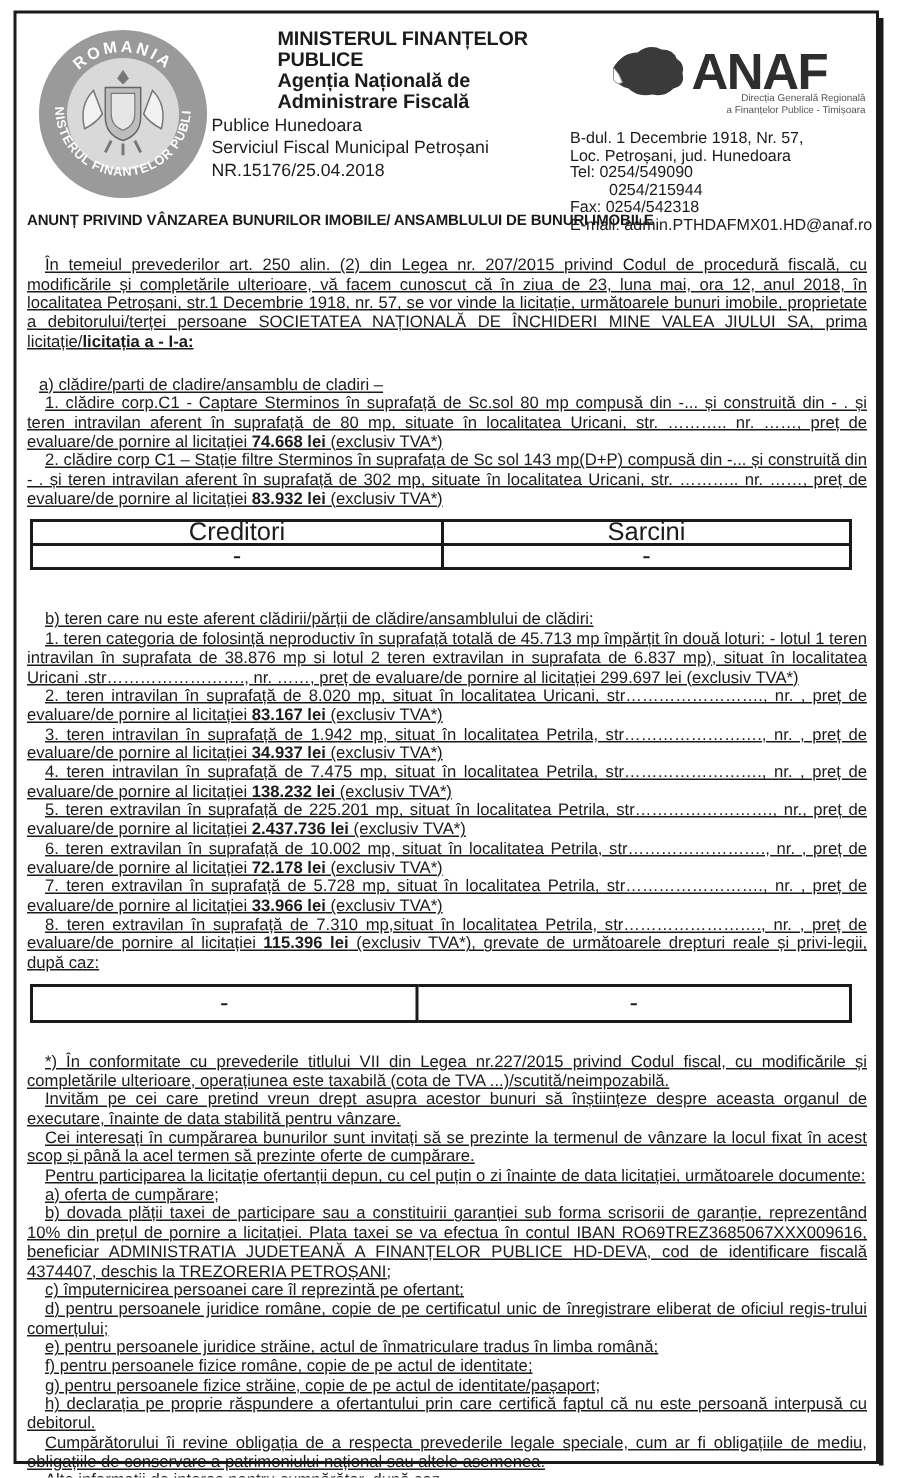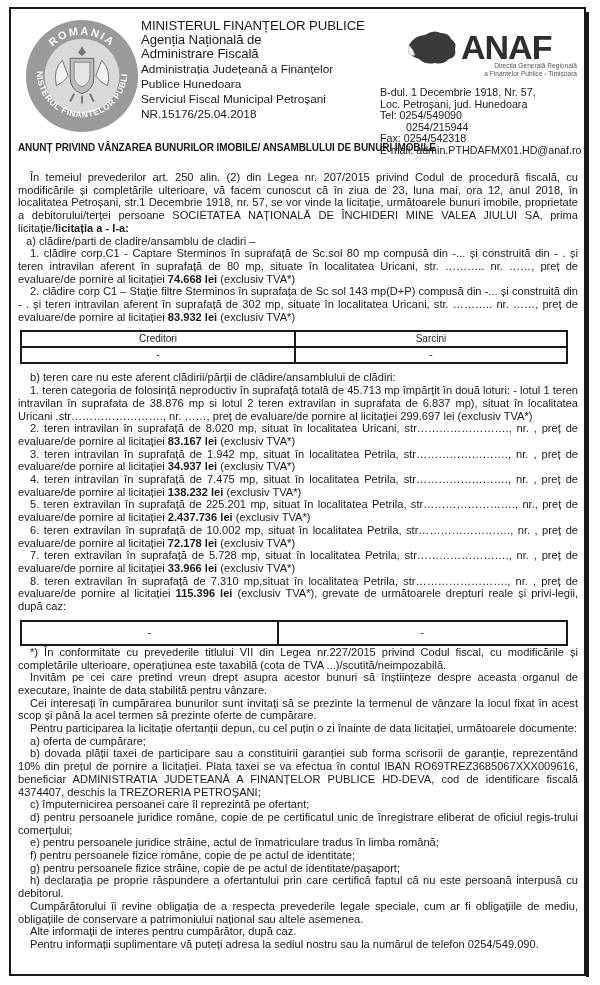--- a/index.html
+++ b/index.html
@@ -9,34 +9,34 @@
       border: 2px solid #1a1a1a; box-sizing: border-box; background: #fff;
       font-family: "Liberation Sans", sans-serif; color: #1b1b1b;
     }
     .page::after {
       content: ""; position: absolute; right: -5px; top: 3px; width: 3px; height: 100%;
       background: #1a1a1a;
     }
     .header { position: relative; height: 128px; }
     .crest { position: absolute; left: 12px; top: 8px; width: 118px; height: 118px; }
     .ministry { position: absolute; left: 130px; top: 10px; width: 240px; }
-    .ministry .bold { font-weight: normal; font-size: 13.2px; line-height: 14px; letter-spacing: -0.1px; }
+    .ministry .bold { font-weight: bold; font-size: 13.2px; line-height: 14px; letter-spacing: -0.1px; margin-left: 44px; }
     .ministry .reg { font-size: 11.8px; line-height: 15px; margin-top: 1px; }
     .ministry .reg div { white-space: nowrap; }
     .anaf { position: absolute; left: 390px; top: 8px; width: 190px; height: 70px; }
     .anaf-sub { position: absolute; left: 436px; top: 53px; width: 130px; text-align: right; font-size: 6.6px; line-height: 8px; color: #555; }
     .contact { position: absolute; left: 369px; top: 78px; font-size: 10.7px; line-height: 11.5px; white-space: nowrap; }
     .contact .indent { padding-left: 26px; }
     .body { position: absolute; left: 7px; top: 132px; width: 560px; font-size: 11.1px; line-height: 12.7px; text-align: justify; }
     .title { font-weight: bold; font-size: 10px; line-height: 14px; margin-bottom: 16px; letter-spacing: -0.1px; }
-    p { margin: 0; }
-    .ind { text-indent: 8px; }
+    p { margin: 0; text-decoration: underline; }
+    .ind { text-indent: 8px; margin-top: 16px; }
     .ind2 { text-indent: 12px; }
     b { font-weight: bold; }
-    table.tbl { width: 548px; margin: 7px 0 0 2px; border-collapse: collapse; font-size: 10px; }
+    table.tbl { width: 548px; margin: 7px 0 20px 2px; border-collapse: collapse; font-size: 17px; }
     table.tbl td { border: 2px solid #1a1a1a; text-align: center; padding: 0; }
     .t1 td { height: 14px; line-height: 14px; }
     .t1 tr:first-child td { height: 14px; }
     .t2 td { height: 22px; line-height: 22px; }
     .t2 td:first-child { width: 255px; }
     .t1 td:first-child { width: 272px; }
     .sp { height: 7px; }
   </style>
 </head>
 <body>
@@ -63,21 +63,20 @@
       <path d="M48 42 h24 v20 q0 12 -12 16 q-12 -4 -12 -16 z" fill="#bdbdbd" stroke="#666" stroke-width="1"></path>
       <path d="M52 46 h16 v14 q0 8 -8 11 q-8 -3 -8 -11 z" fill="#e6e6e6" stroke="#777" stroke-width="0.8"></path>
       <path d="M52 78 l-4 8 M68 78 l4 8 M60 80 v8" stroke="#777" stroke-width="2"></path>
     </svg>
 
     <div class="ministry">
       <div class="bold">MINISTERUL FINANȚELOR PUBLICE</div>
       <div class="bold">Agenția Națională de</div>
       <div class="bold">Administrare Fiscală</div>
       <div class="reg">
-        <div>Administrația Județeană a Finanțelor</div>
         <div>Publice Hunedoara</div>
         <div>Serviciul Fiscal Municipal Petroșani</div>
         <div>NR.15176/25.04.2018</div>
       </div>
     </div>
 
     <svg class="anaf" viewBox="0 0 190 70">
       <path d="M8 28 q6 -10 16 -10 q8 -6 16 -2 q8 0 10 6 q6 4 4 10 q2 8 -6 10 q-6 6 -14 4 q-10 2 -16 -4 q-8 -2 -10 -8 z" fill="#3a3a3a"></path>
       <path d="M8 28 q4 4 6 10 q-4 2 -6 -2 z" fill="#ffffff" stroke="#888" stroke-width="0.6"></path>
       <text x="60" y="42" font-family="Liberation Sans, sans-serif" font-size="34" font-weight="bold" fill="#2e2e2e" letter-spacing="-1">ANAF</text>

